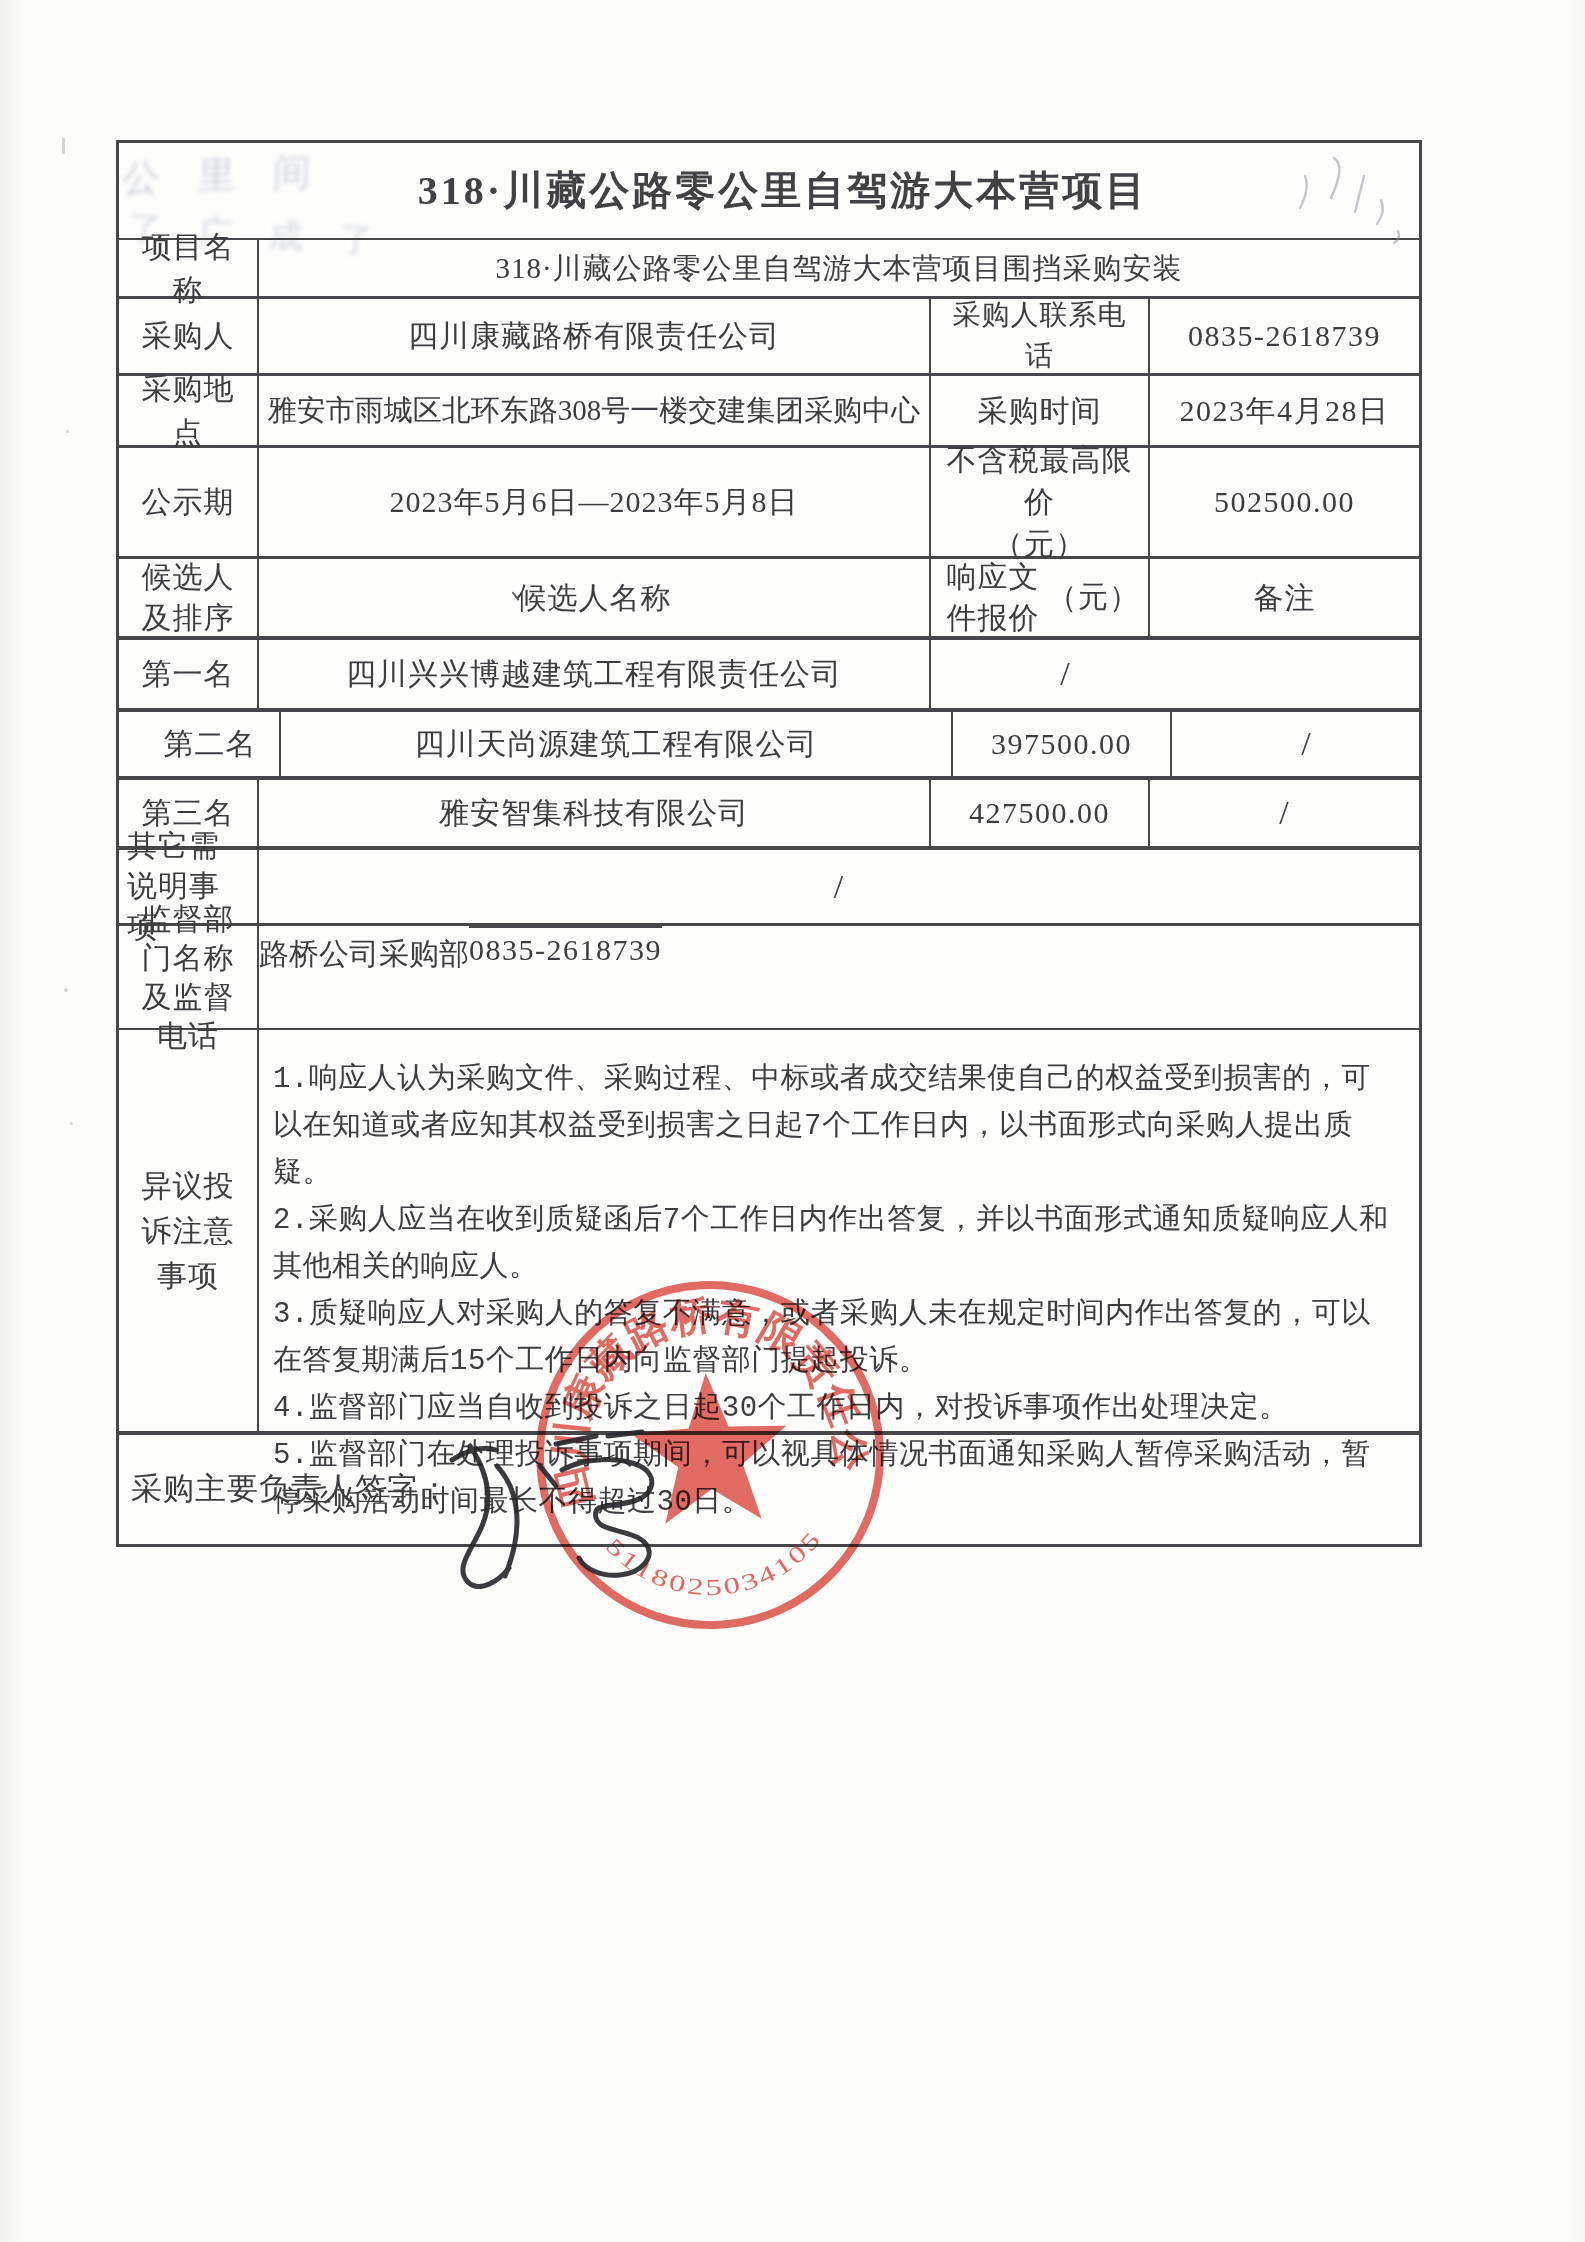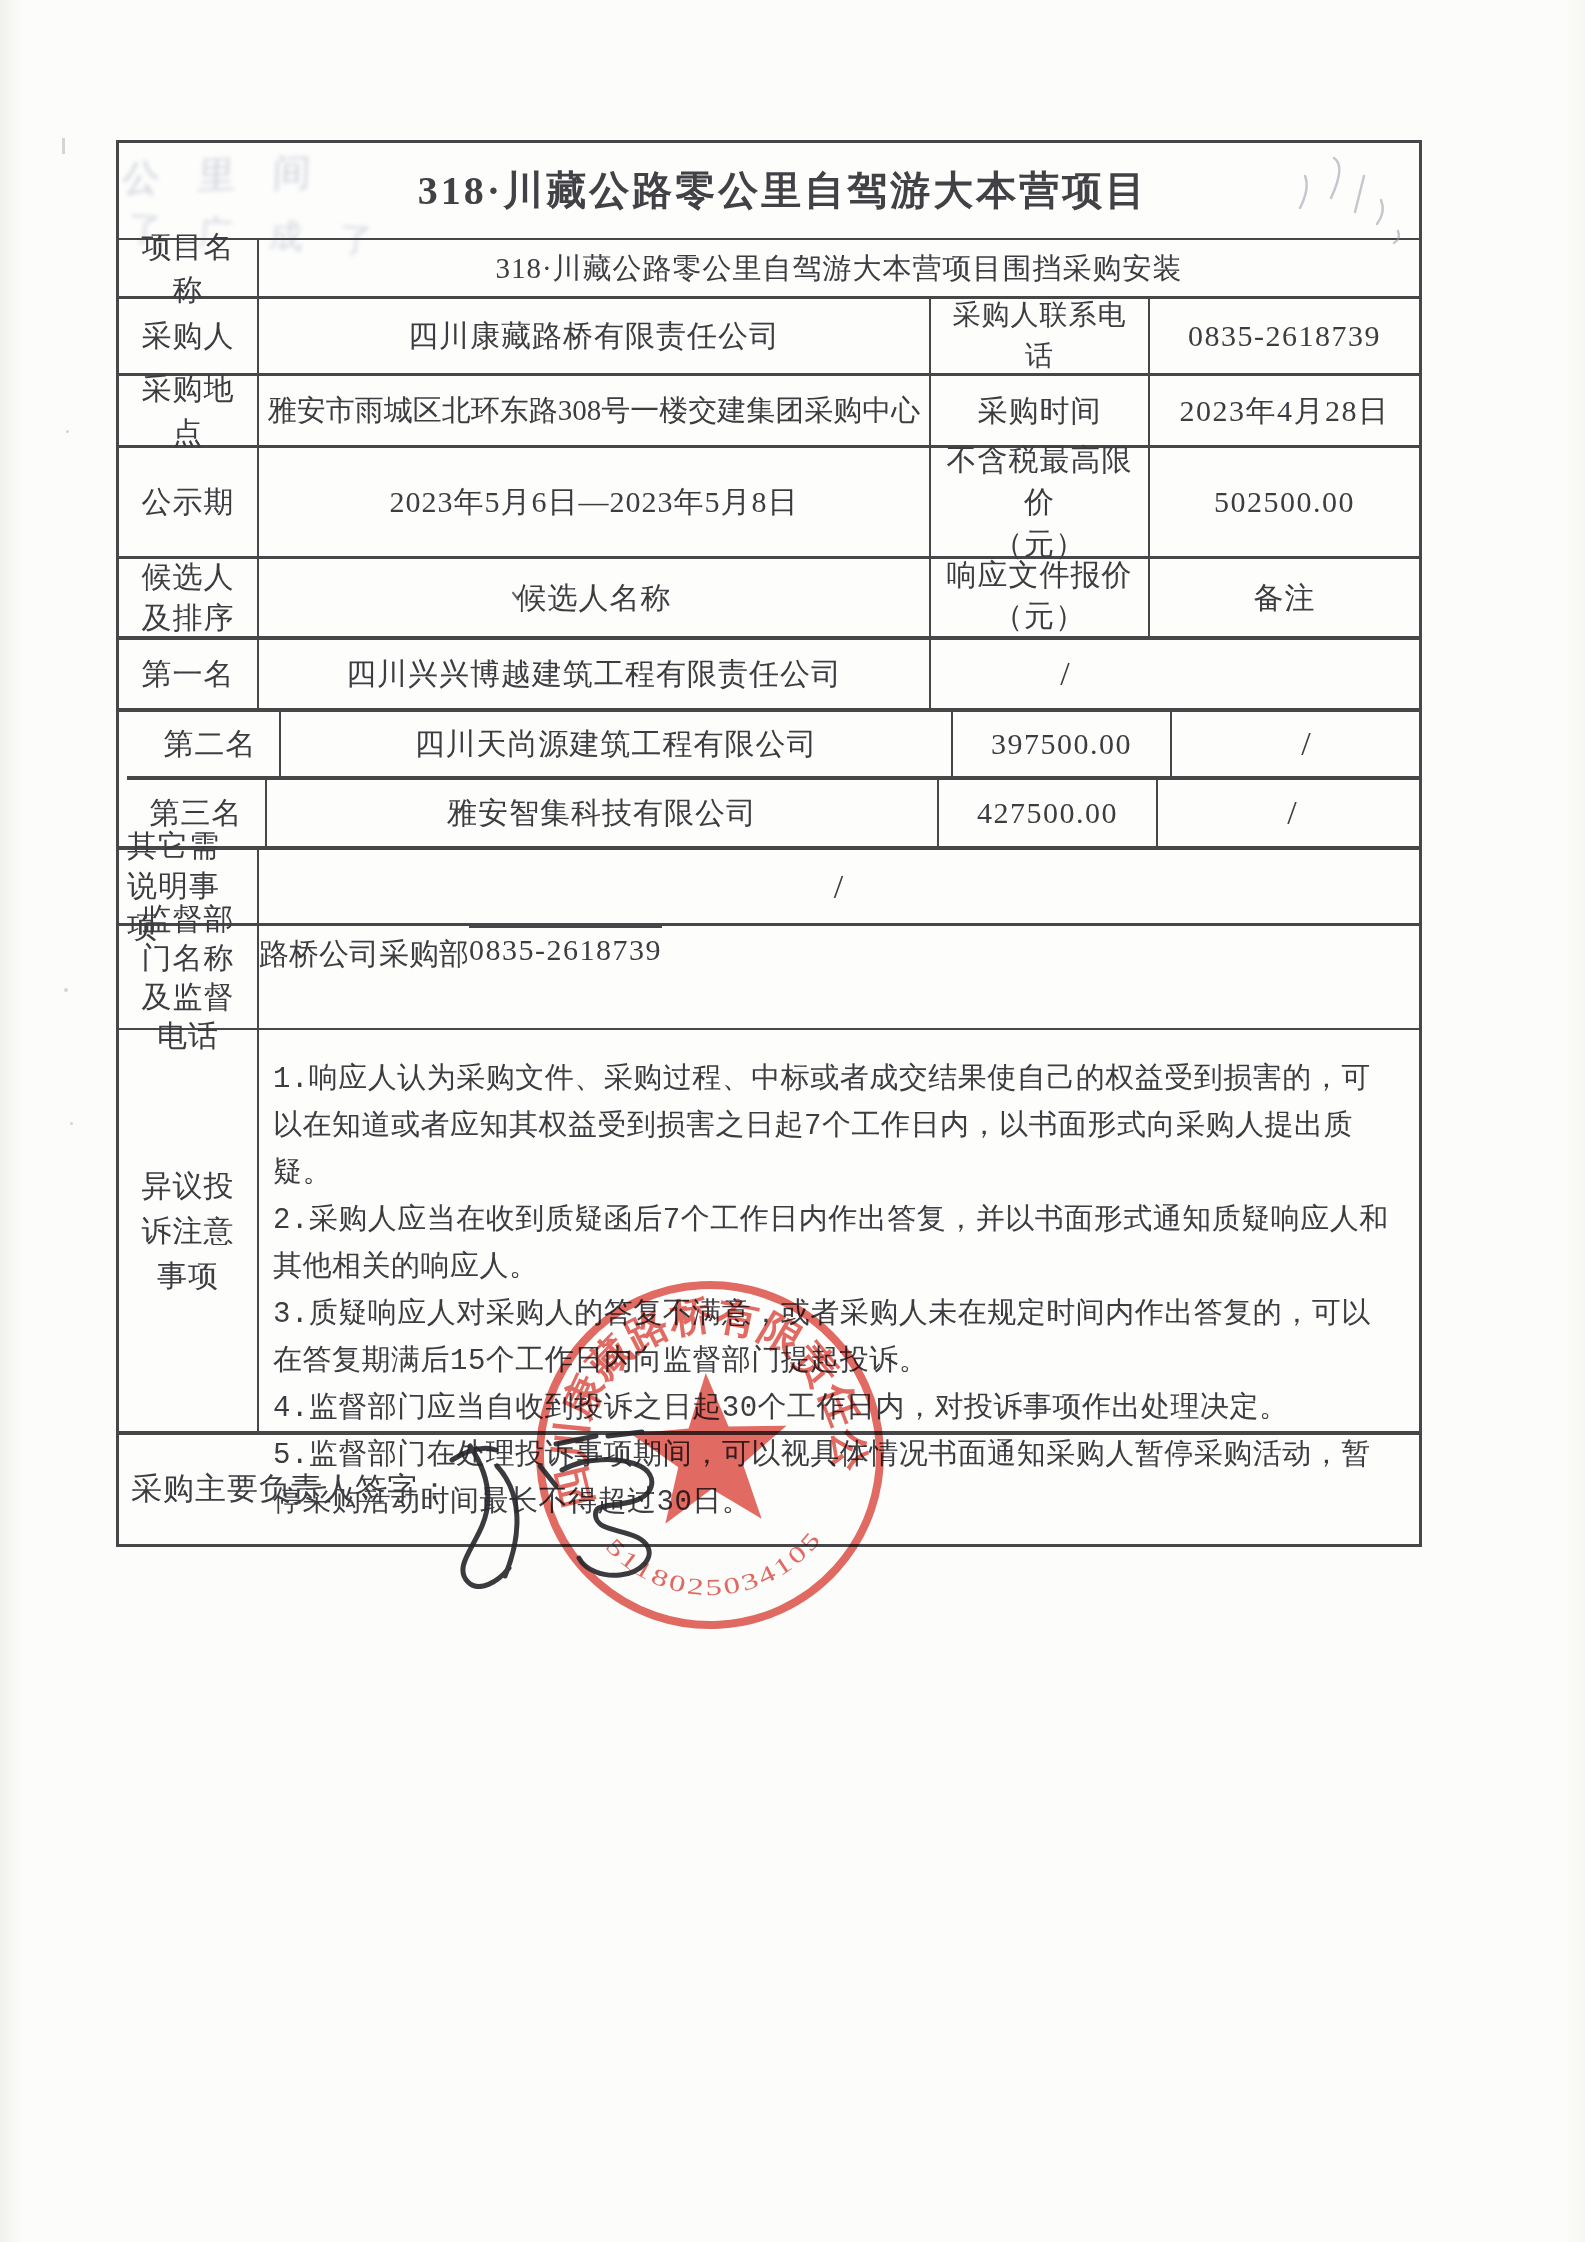--- a/index.html
+++ b/index.html
@@ -44,21 +44,21 @@
   .c4{width:271px;flex:none;}
   .cmerge{width:1162px;flex:none;} 
   .h-title{height:95px;}
   .h-project{height:58px;}
   .h-buyer{height:77px;}
   .h-loc{height:72px;}
   .h-period{height:111px;}
   .h-chead{height:80px;}
   .h-c1{height:72px;}
   .h-c2{height:68px;padding-left:22px;}
-  .h-c3{height:70px;margin-left:8px;}
+  .h-c3{height:70px;}
   .h-other{height:77px;}
   .h-sup{height:105px;}
   .h-obj{height:403px;}
   .h-sign{height:113px;}
   .title-cell{
     flex-direction:column;justify-content:center;
     font-size:40px;font-weight:700;line-height:47px;letter-spacing:3px;
     color:#424246;
   }
   .num{letter-spacing:1.5px;}
@@ -142,21 +142,21 @@
       <div class="cell c3 bl" style="flex-direction:column;line-height:1.4;">
         <span>不含税最高限价</span>
         <span>（元）</span>
       </div>
       <div class="cell c4 bl num">502500.00</div>
     </div>
 
     <div class="row h-chead bt3">
       <div class="cell c1" style="line-height:1.35;">候选人及排序</div>
       <div class="cell c2 bl">候选人名称</div>
-      <div class="cell c3 bl" style="flex-direction:column;line-height:1.35;font-family:Liberation Mono, monospace;">
+      <div class="cell c3 bl" style="flex-direction:row;line-height:1.35;">
         <span>响应文件报价</span>
         <span>（元）</span>
       </div>
       <div class="cell c4 bl">备注</div>
     </div>
 
     <div class="row h-c1 bt4">
       <div class="cell c1">第一名</div>
       <div class="cell c2 bl">四川兴兴博越建筑工程有限责任公司</div>
       <div class="cell c4 bl slash">/</div>

